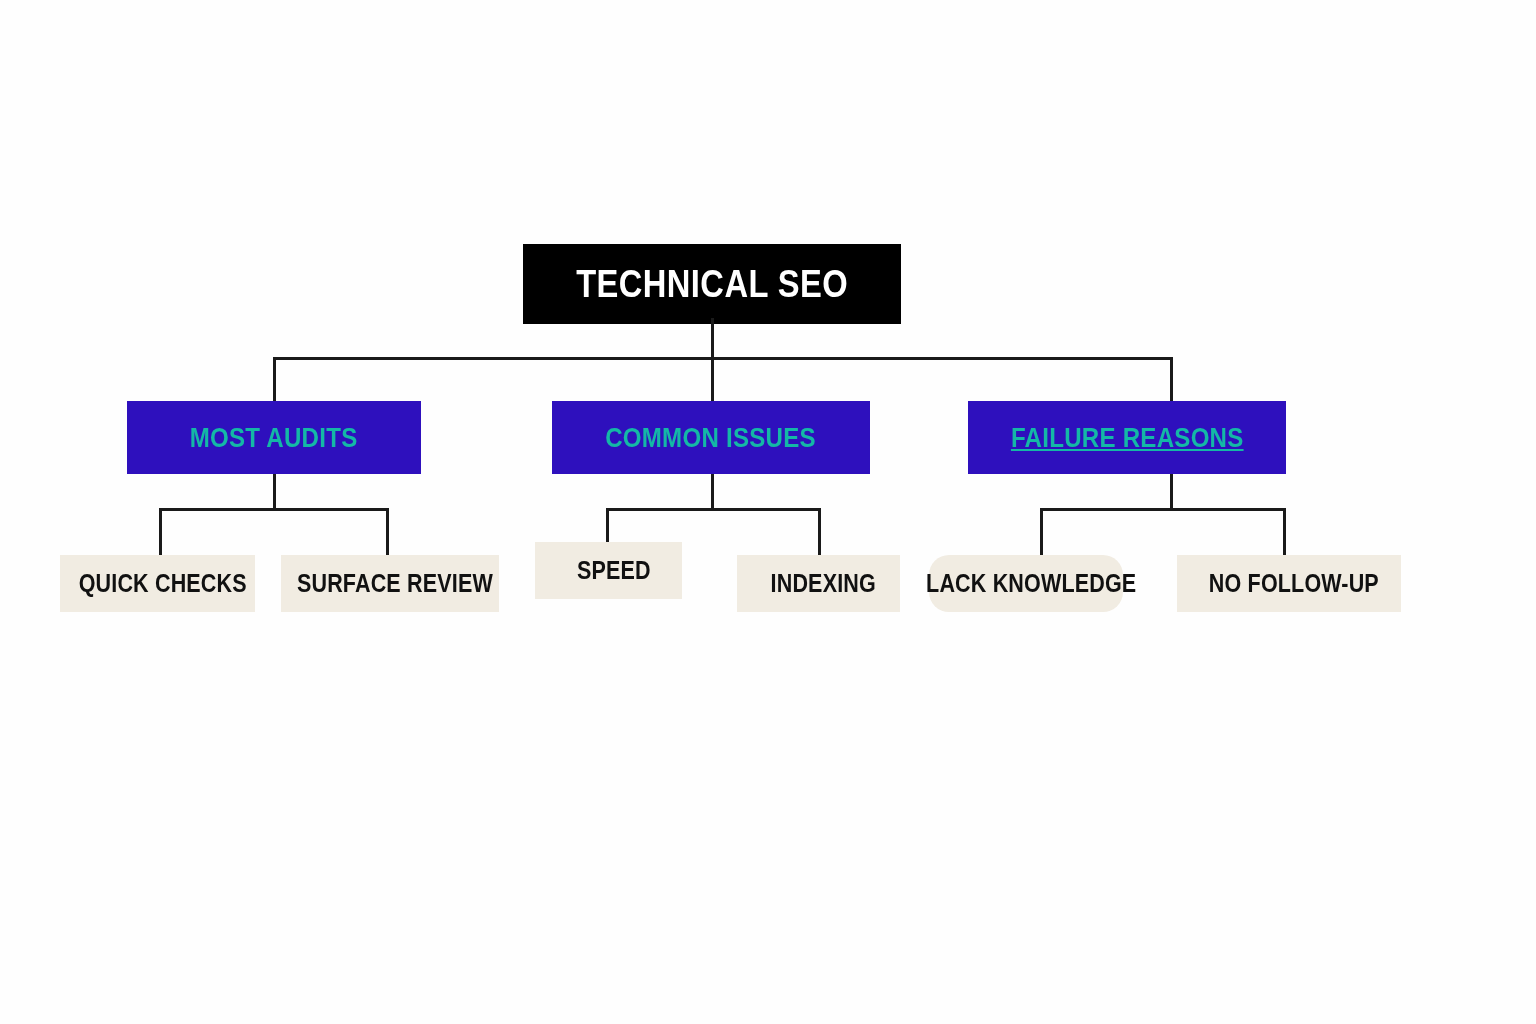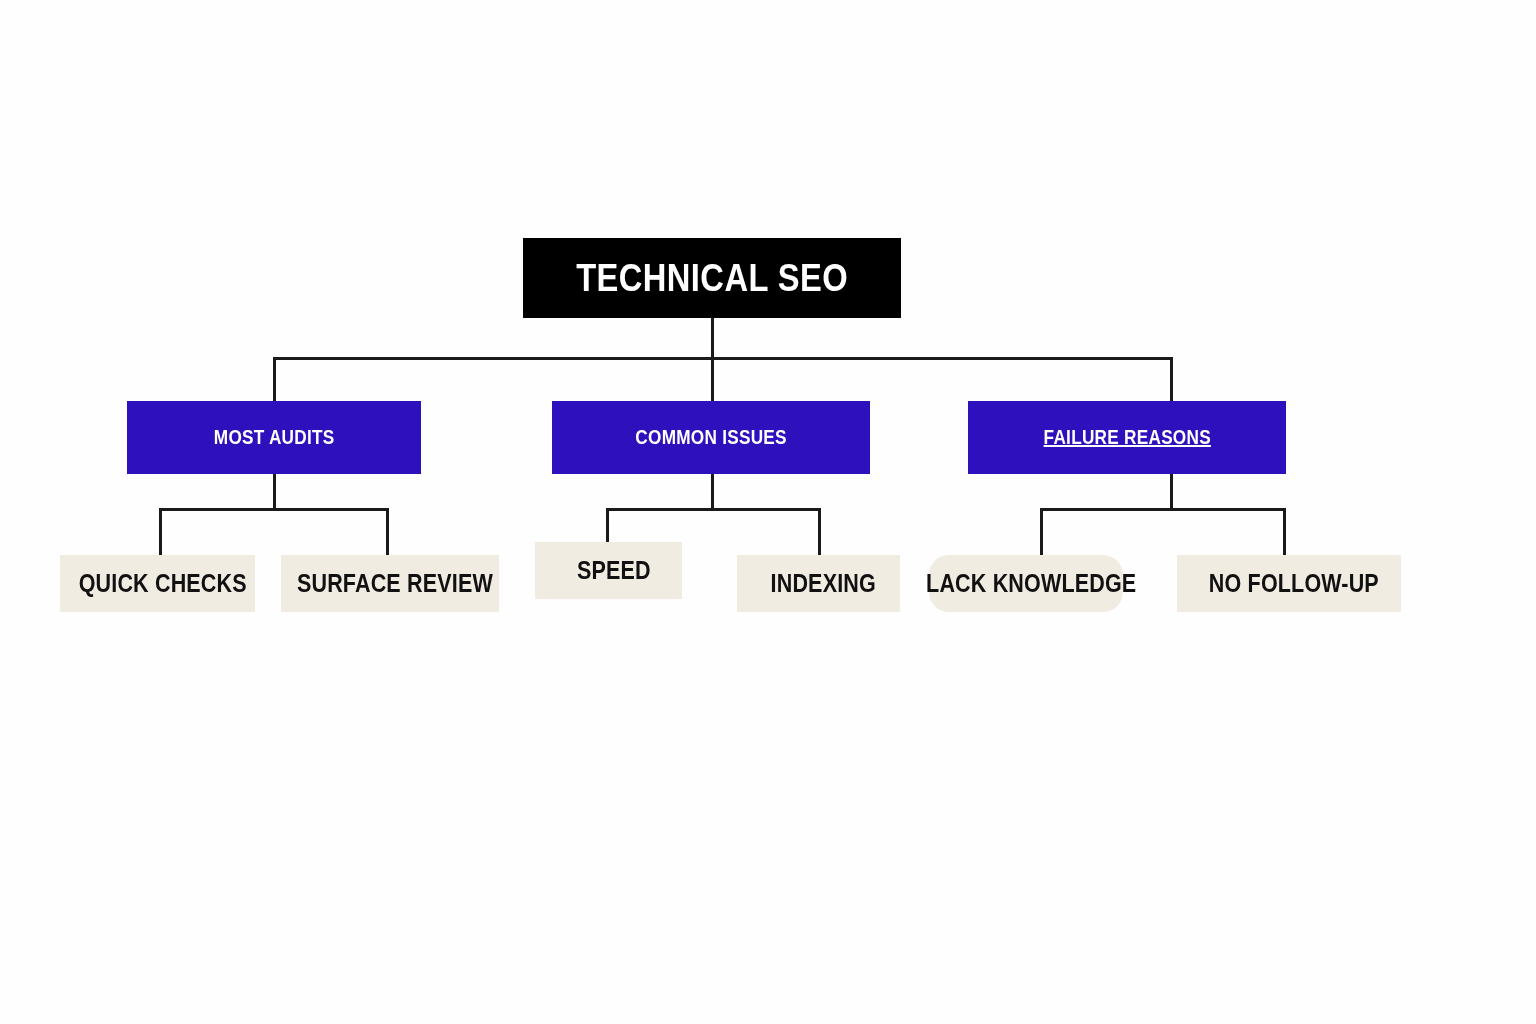--- a/index.html
+++ b/index.html
@@ -13,30 +13,30 @@
   .node {
     position: absolute;
     display: flex; align-items: center; justify-content: center;
     box-sizing: border-box;
     font-weight: bold;
     text-transform: uppercase;
     white-space: nowrap;
   }
   .node span { display: inline-block; transform: scaleX(0.86); transform-origin: center; }
   .root { background: #000000; color: #ffffff; font-size: 38px; letter-spacing: 0.5px; }
-  .mid  { background: #2e10bd; color: #ffffff; font-size: 20px; letter-spacing: 0.3px; }
+  .mid  { background: #2e10bd; color: #14b8a6; font-size: 28px; letter-spacing: 0.3px; }
   .leaf { background: #f1ece2; color: #111111; font-size: 25px; letter-spacing: 0.2px; padding-left: 10px; }
   .line { position: absolute; background: #1a1a1a; }
   .h { height: 3px; }
   .v { width: 3px; }
 </style>
 </head>
 <body>
 
-<div class="node root" style="left:523px; top:238px; width:378px; height:80px;">
+<div class="node root" style="left:523px; top:244px; width:378px; height:80px;">
   <span>TECHNICAL SEO</span>
 </div>
 
 <div class="line v" style="left:711px; top:318px; height:41px;"></div>
 <div class="line h" style="left:273px; top:357px; width:900px;"></div>
 <div class="line v" style="left:273px; top:357px; height:44px;"></div>
 <div class="line v" style="left:711px; top:357px; height:44px;"></div>
 <div class="line v" style="left:1170px; top:357px; height:44px;"></div>
 
 <div class="node mid" style="left:127px; top:401px; width:294px; height:73px;">

